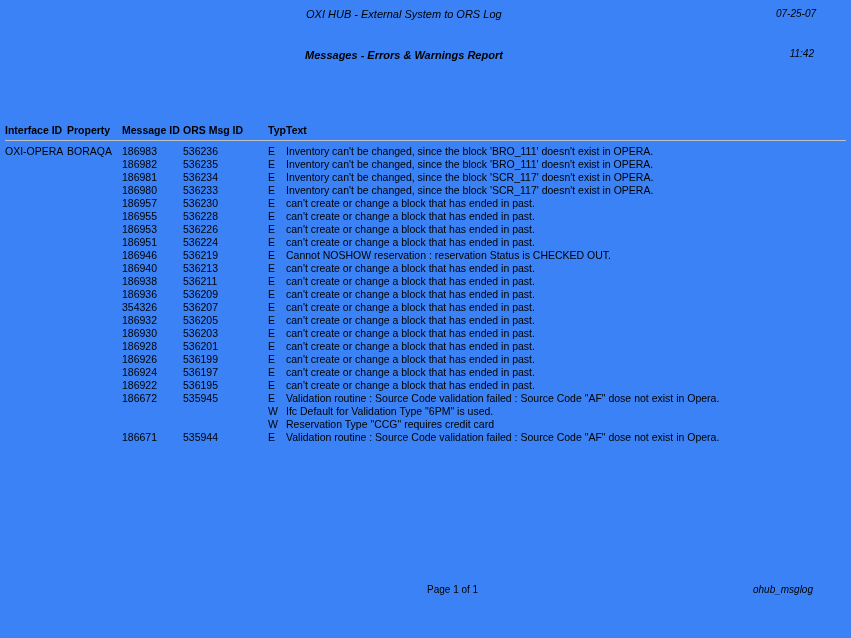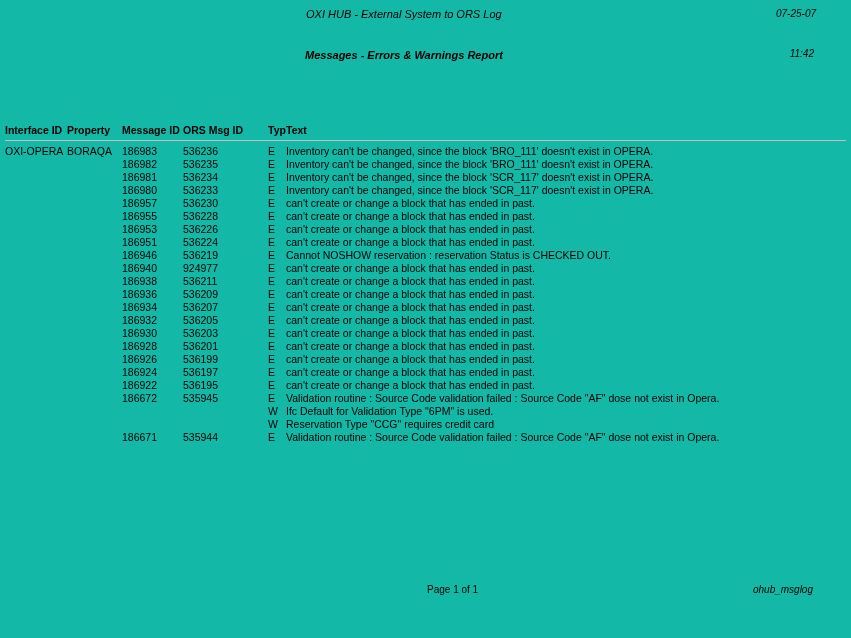--- a/index.html
+++ b/index.html
@@ -9,21 +9,21 @@
     color: #000;
     width: 851px;
     height: 638px;
     position: relative;
     overflow: hidden;
   }
   .page {
     position: absolute;
     left: 0; top: 0;
     width: 851px; height: 638px;
-    background: #14b8a6;
+    background: #3b82f6;
   }
   .report-title {
     position: absolute;
     left: 306px; top: 8px;
     font-size: 11px;
     font-style: italic;
     white-space: nowrap;
   }
   .report-date {
     position: absolute;
@@ -192,21 +192,21 @@
           <td class="c-property"></td>
           <td class="c-message-id">186946</td>
           <td class="c-ors-msg-id">536219</td>
           <td class="c-type">E</td>
           <td class="c-text">Cannot NOSHOW reservation : reservation Status is CHECKED OUT.</td>
         </tr>
         <tr>
           <td class="c-interface-id"></td>
           <td class="c-property"></td>
           <td class="c-message-id">186940</td>
-          <td class="c-ors-msg-id">924977</td>
+          <td class="c-ors-msg-id">536213</td>
           <td class="c-type">E</td>
           <td class="c-text">can't create or change a block that has ended in past.</td>
         </tr>
         <tr>
           <td class="c-interface-id"></td>
           <td class="c-property"></td>
           <td class="c-message-id">186938</td>
           <td class="c-ors-msg-id">536211</td>
           <td class="c-type">E</td>
           <td class="c-text">can't create or change a block that has ended in past.</td>
@@ -215,21 +215,21 @@
           <td class="c-interface-id"></td>
           <td class="c-property"></td>
           <td class="c-message-id">186936</td>
           <td class="c-ors-msg-id">536209</td>
           <td class="c-type">E</td>
           <td class="c-text">can't create or change a block that has ended in past.</td>
         </tr>
         <tr>
           <td class="c-interface-id"></td>
           <td class="c-property"></td>
-          <td class="c-message-id">186934</td>
+          <td class="c-message-id">354326</td>
           <td class="c-ors-msg-id">536207</td>
           <td class="c-type">E</td>
           <td class="c-text">can't create or change a block that has ended in past.</td>
         </tr>
         <tr>
           <td class="c-interface-id"></td>
           <td class="c-property"></td>
           <td class="c-message-id">186932</td>
           <td class="c-ors-msg-id">536205</td>
           <td class="c-type">E</td>

